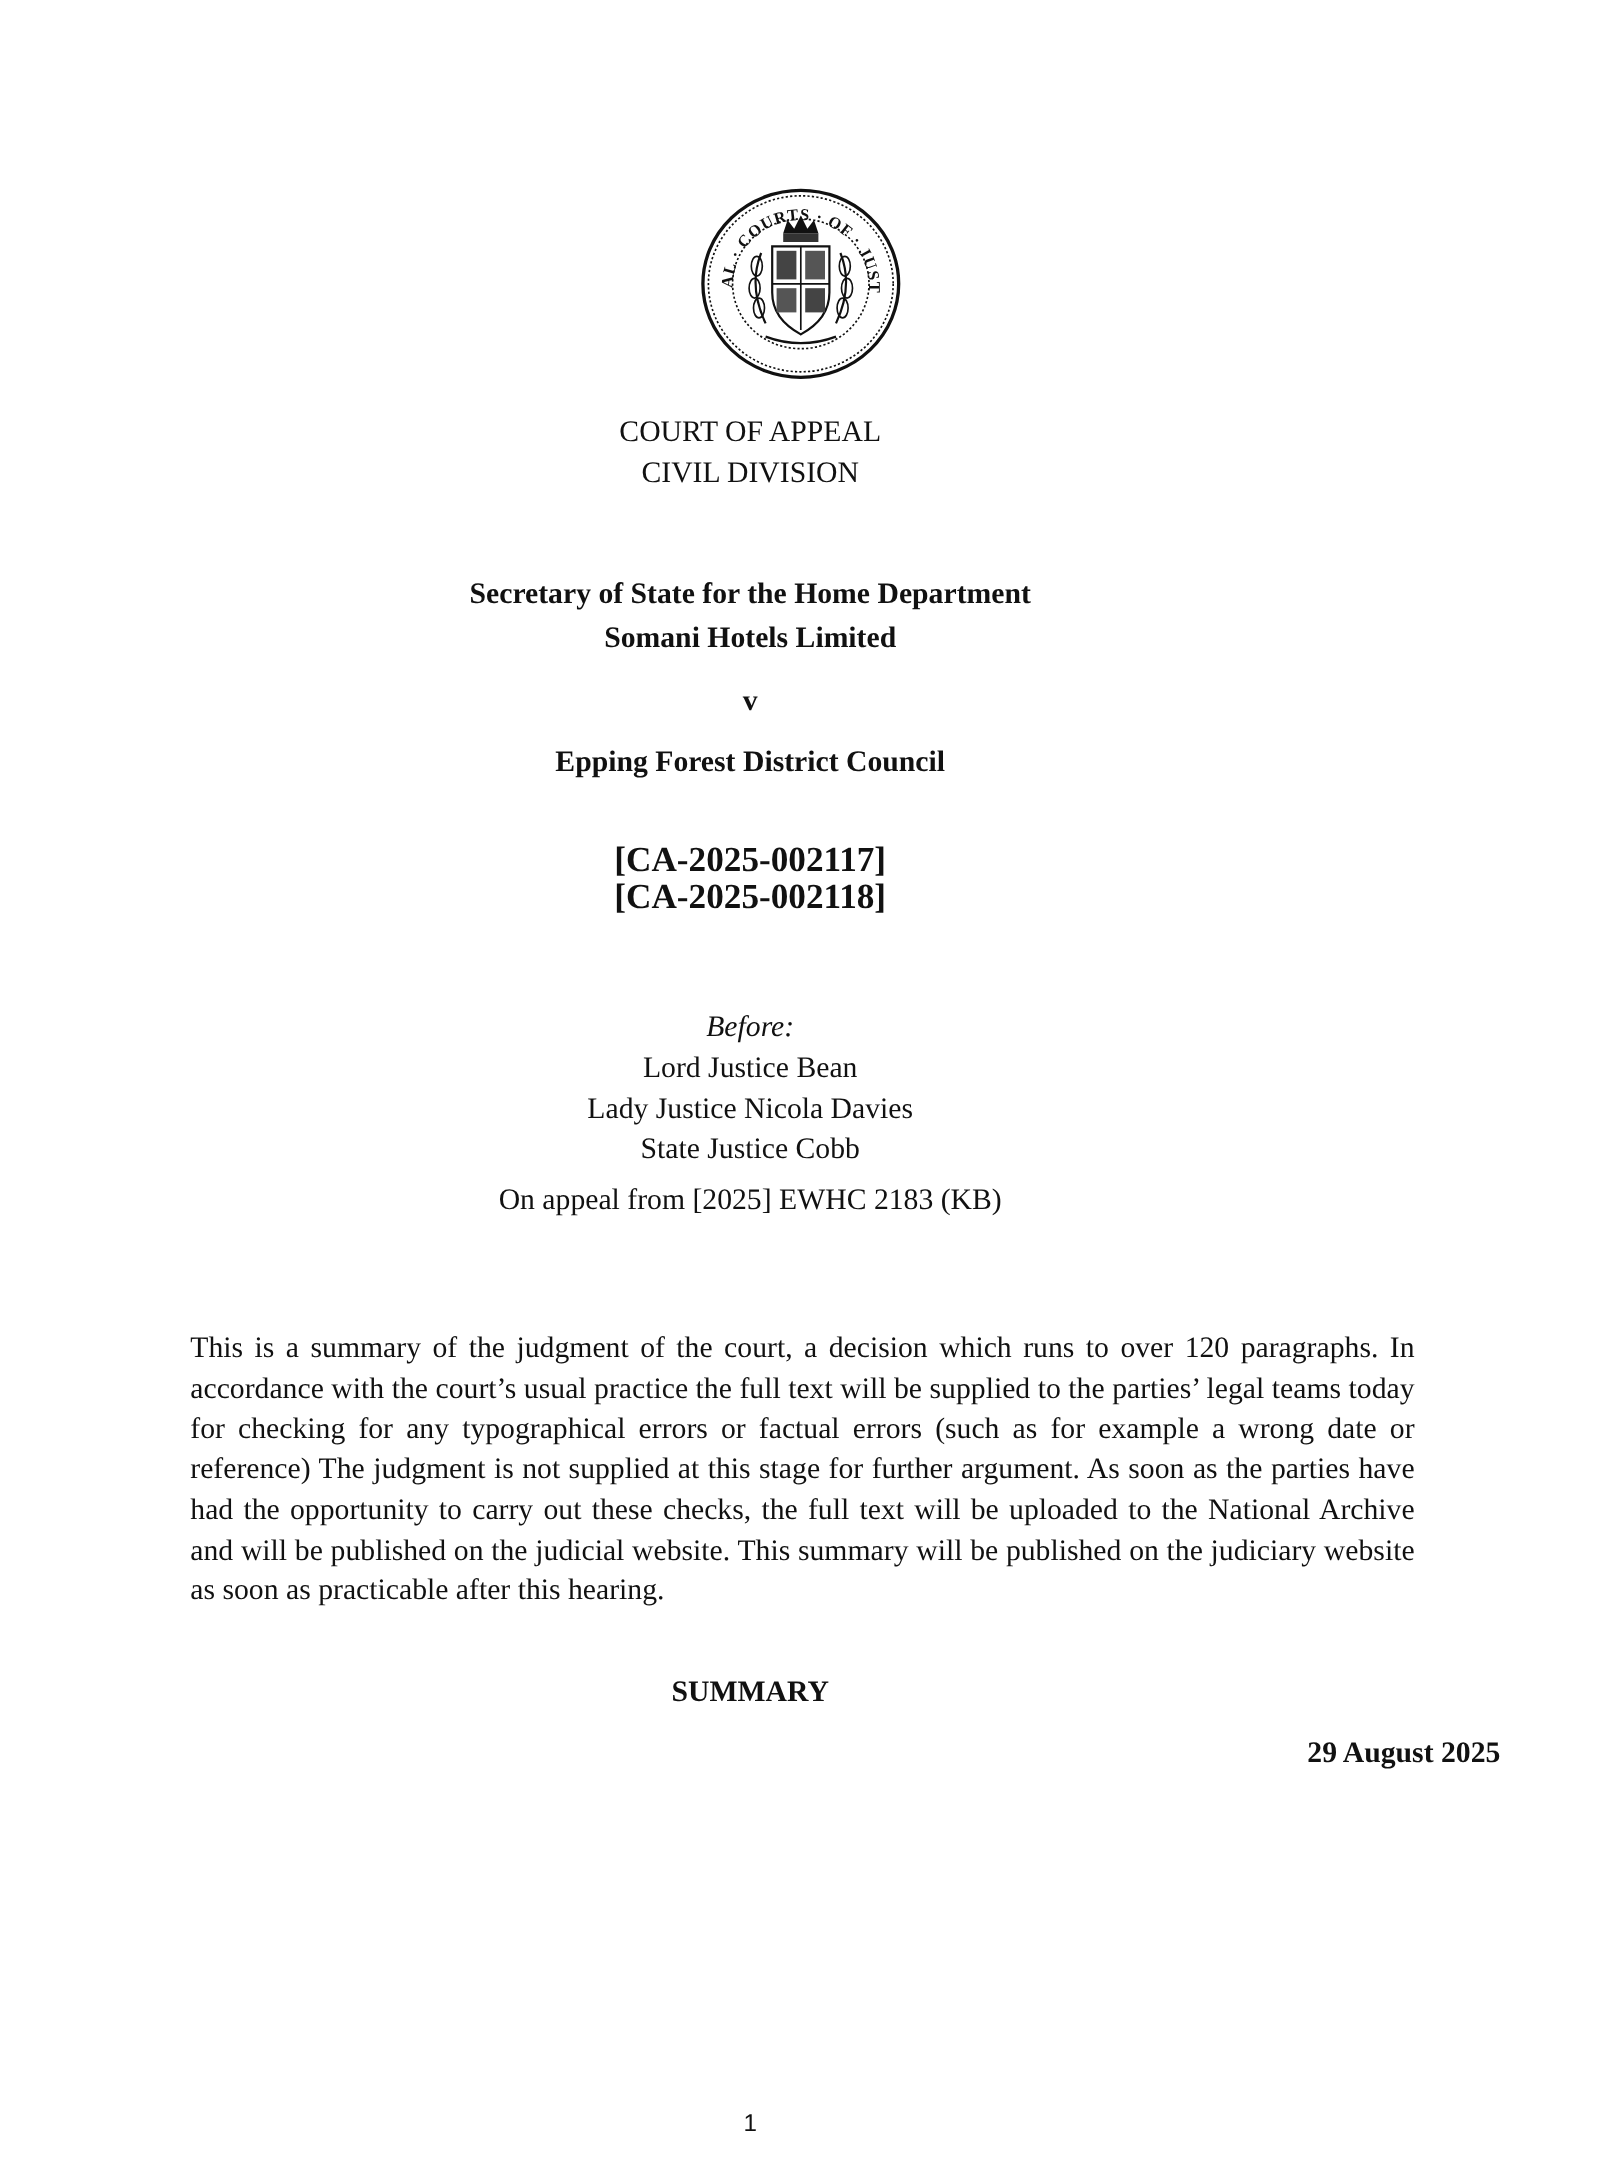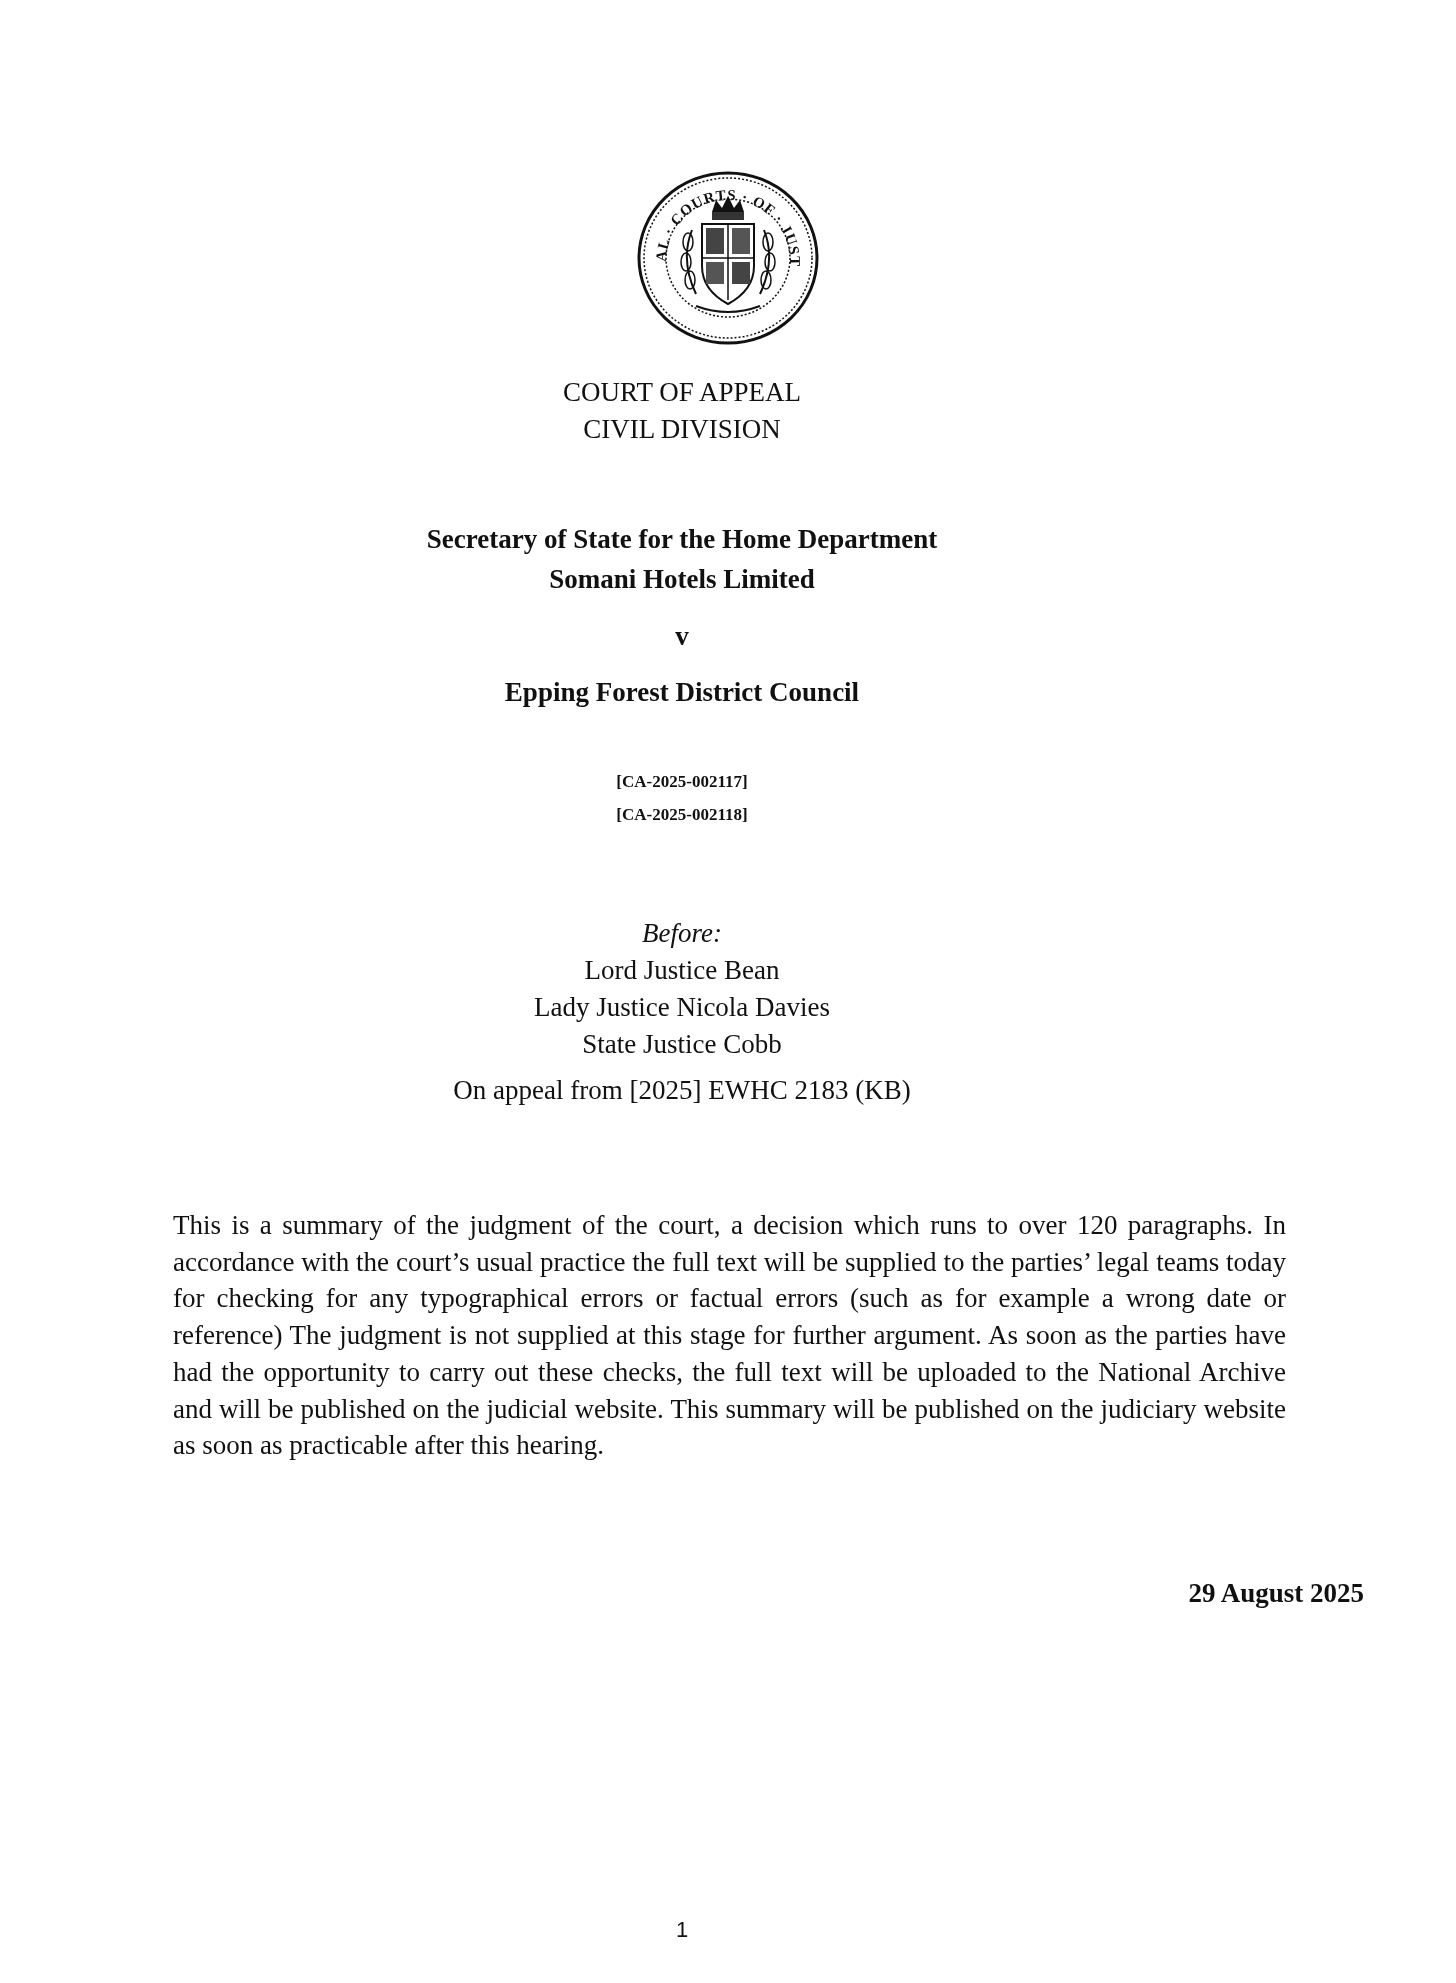--- a/index.html
+++ b/index.html
@@ -7,21 +7,21 @@
          font-family: "Liberation Serif", "DejaVu Serif", serif; color: #111111; }
   .page { position: absolute; left: 0; top: 0; width: 1456px; height: 1983px; background: #ffffff; }
   .center { position: absolute; left: 0; width: 1364px; text-align: center; }
   .seal { position: absolute; left: 636px; top: 170px; width: 184px; height: 176px; }
   .court { top: 374px; font-size: 27px; line-height: 37px; }
   .bold { font-weight: bold; font-size: 27px; }
   .p1 { top: 524px; }
   .p2 { top: 564px; }
   .vs { top: 621px; }
   .p3 { top: 677px; }
-  .cases { top: 765px; font-size: 17px; line-height: 33px; font-weight: bold; }
+  .cases { top: 765px; font-size: 32px; line-height: 33px; font-weight: bold; }
   .bench { top: 891px; font-size: 27px; line-height: 37px; margin-top: 24px; }
   .bench .before { font-style: italic; }
   .appeal { top: 1075px; font-size: 27px; }
   .para { position: absolute; left: 173px; width: 1113px; top: 1207px;
           font-size: 27px; line-height: 36.7px; text-align: justify; }
   .summary { top: 1522px; }
   .date { top: 1578px; text-align: right; }
   .pagenum { top: 1917px; font-family: "Liberation Sans", "DejaVu Sans", sans-serif; font-size: 22px; }
 </style>
 </head>
@@ -85,16 +85,17 @@
     <div class="before">Before:</div>
     <div>Lord Justice Bean</div>
     <div>Lady Justice Nicola Davies</div>
     <div>State Justice Cobb</div>
   </div>
 
   <div class="center appeal">On appeal from [2025] EWHC 2183 (KB)</div>
 
   <div class="para">This is a summary of the judgment of the court, a decision which runs to over 120 paragraphs. In accordance with the court’s usual practice the full text will be supplied to the parties’ legal teams today for checking for any typographical errors or factual errors (such as for example a wrong date or reference) The judgment is not supplied at this stage for further argument.  As soon as the parties have had the opportunity to carry out these checks, the full text will be uploaded to the National Archive and will be published on the judicial website.  This summary will be published on the judiciary website as soon as practicable after this hearing.</div>
 
+  <div class="center bold summary">SUMMARY</div>
   <div class="center bold date">29 August 2025</div>
 
   <div class="center pagenum">1</div>
 </div>
 
 </body></html>

